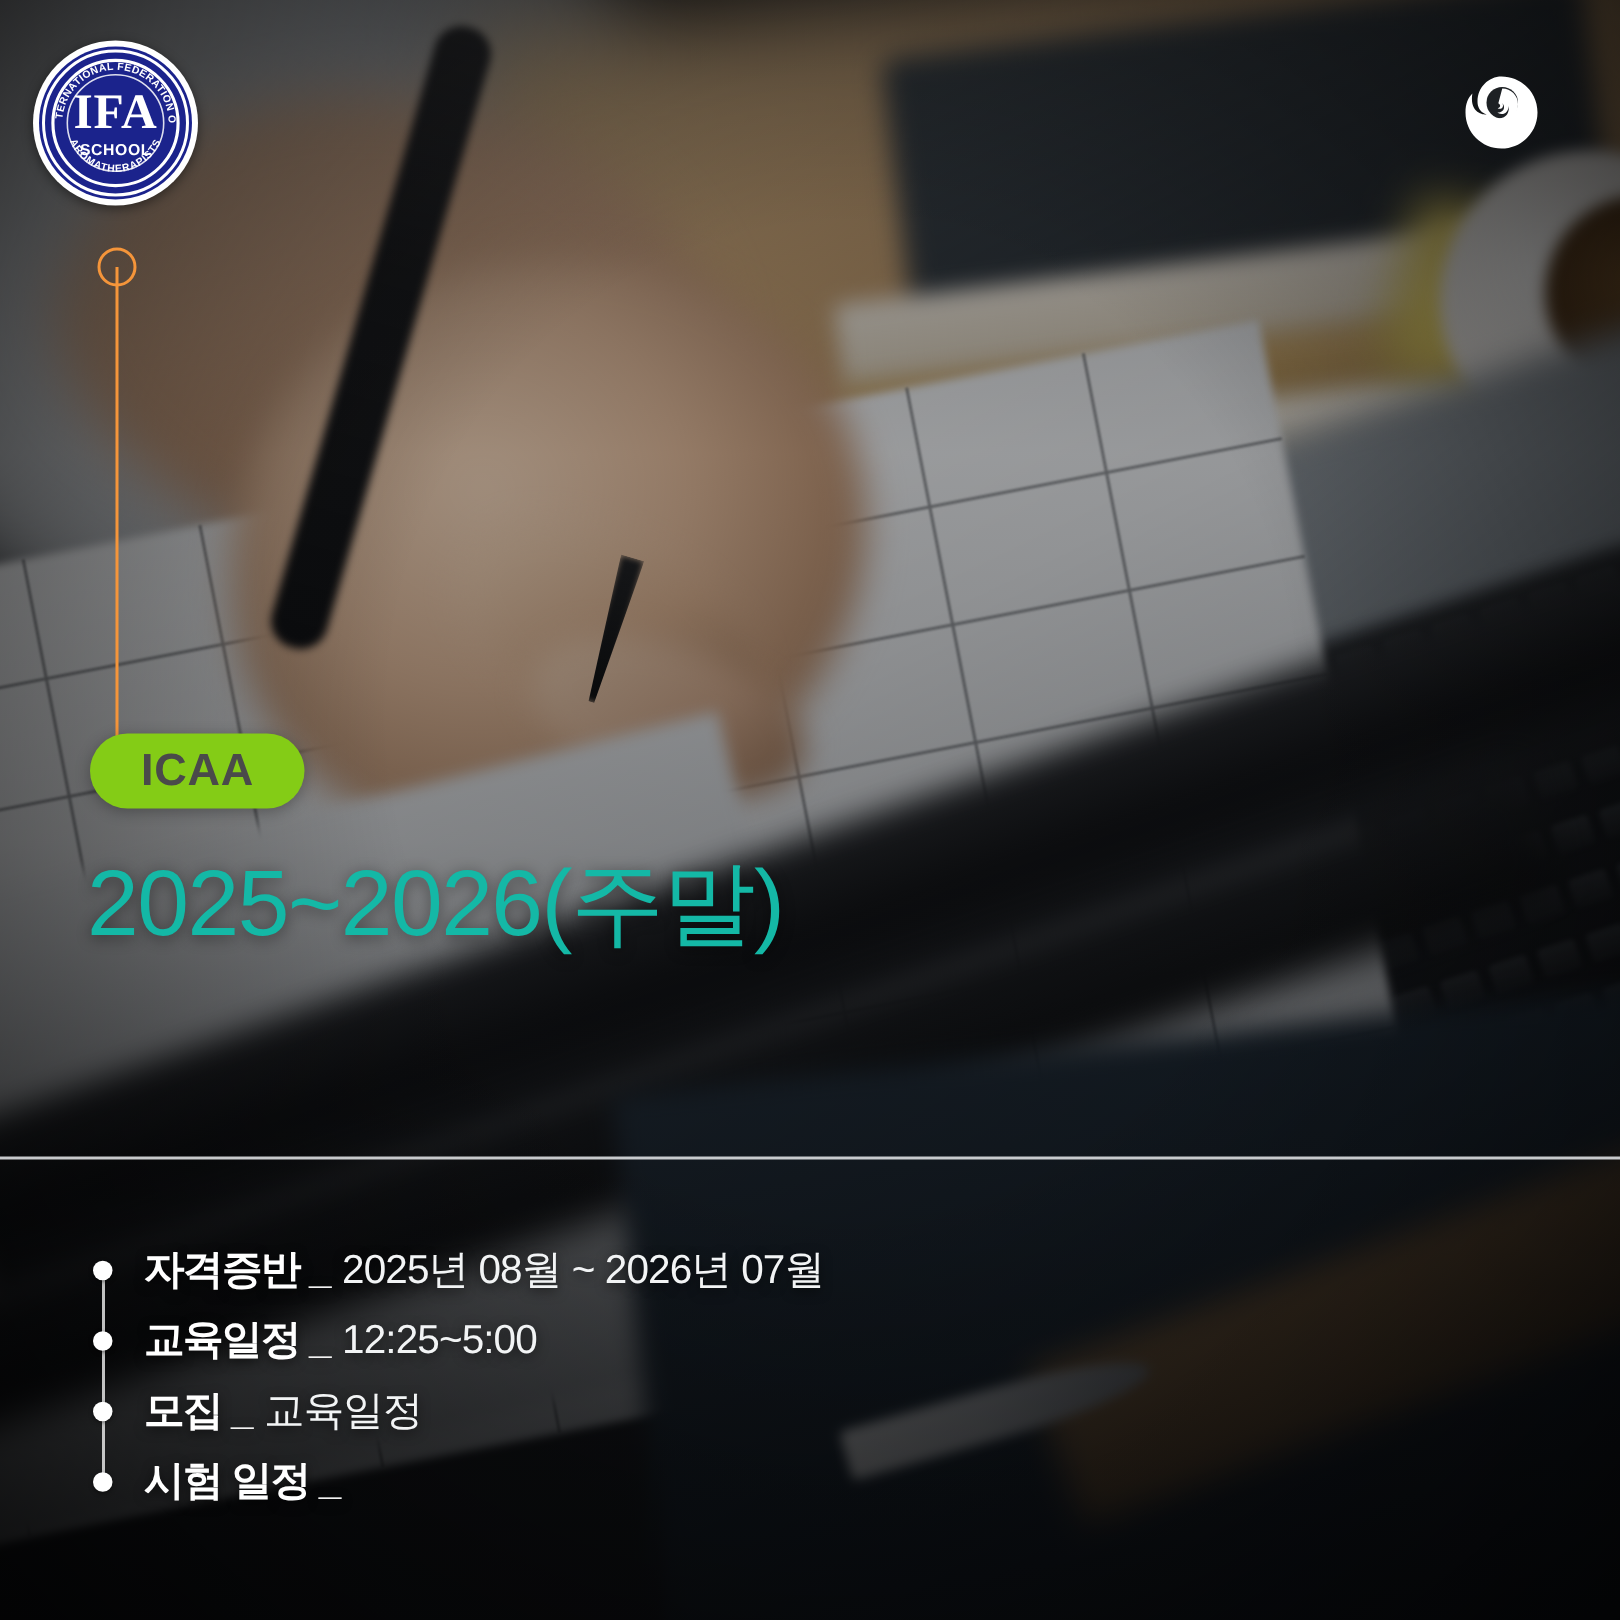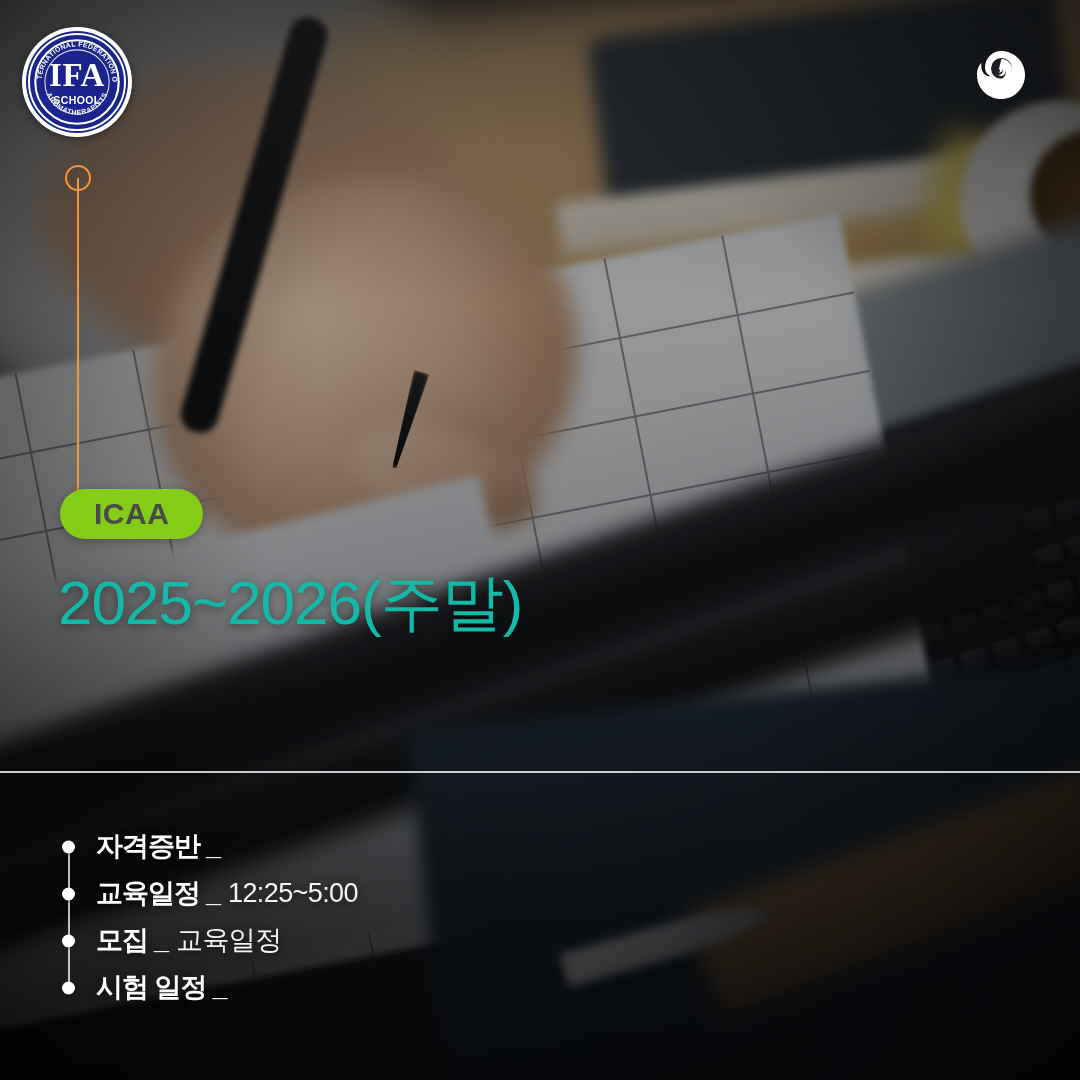--- a/index.html
+++ b/index.html
@@ -369,20 +369,21 @@
 
     <div class="divider"></div>
 
     <div class="info">
       <div class="info-rail"></div>
 
       <div class="row">
         <span class="dot"></span>
         <span class="lbl">자격증반</span>
         <span class="sep">_</span>
+        <span class="val">2025년 08월 ~ 2026년 07월</span>
       </div>
 
       <div class="row">
         <span class="dot"></span>
         <span class="lbl">교육일정</span>
         <span class="sep">_</span>
         <span class="val">12:25~5:00</span>
       </div>
 
       <div class="row">

